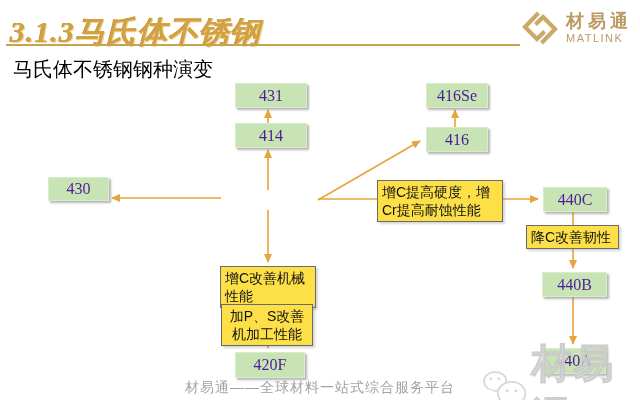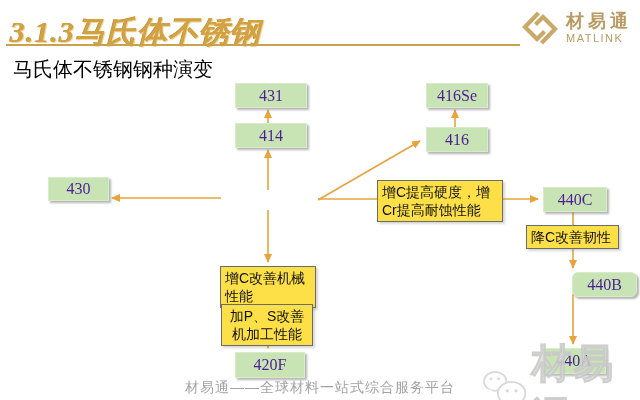--- a/index.html
+++ b/index.html
@@ -26,21 +26,21 @@
         box-shadow:2px 2px 2px rgba(120,120,120,.55);
         display:flex;align-items:center;justify-content:center;
         font-family:"Liberation Serif",serif;font-size:16px;color:#4c1d95;}
   .n431 {left:235px;top:83px; width:70px;height:23px;}
   .n414 {left:235px;top:123px;width:70px;height:23px;}
   .n410 {left:220px;top:187px;width:99px;height:24px;}
   .n430 {left:48px; top:177px;width:59px;height:22px;}
   .n416se{left:426px;top:83px; width:60px;height:23px;}
   .n416 {left:426px;top:127px;width:60px;height:23px;}
   .n440c{left:543px;top:187px;width:62px;height:23px;text-align:center;}
-  .n440b{left:572px;top:272px;width:63px;height:23px;border-radius:6px;}
+  .n440b{left:542px;top:272px;width:63px;height:23px;}
   .n440a{left:542px;top:348px;width:62px;height:24px;}
   .n420 {left:238px;top:266px;width:63px;height:23px;padding-left:8px;}
   .n420f{left:235px;top:352px;width:68px;height:24px;}
 
   
   .label{position:absolute;z-index:2;background:#fde047;border:1px solid #6b6b6b;
          box-shadow:2px 2px 2px rgba(140,140,140,.35);
          font-size:14px;line-height:18px;padding:2px 4px;color:#111;}
   .lab-inc-c-cr  {left:377px;top:180px;width:116px;}
   .lab-inc-c-mech{left:220px;top:218px;width:86px;margin-top:48px;}

